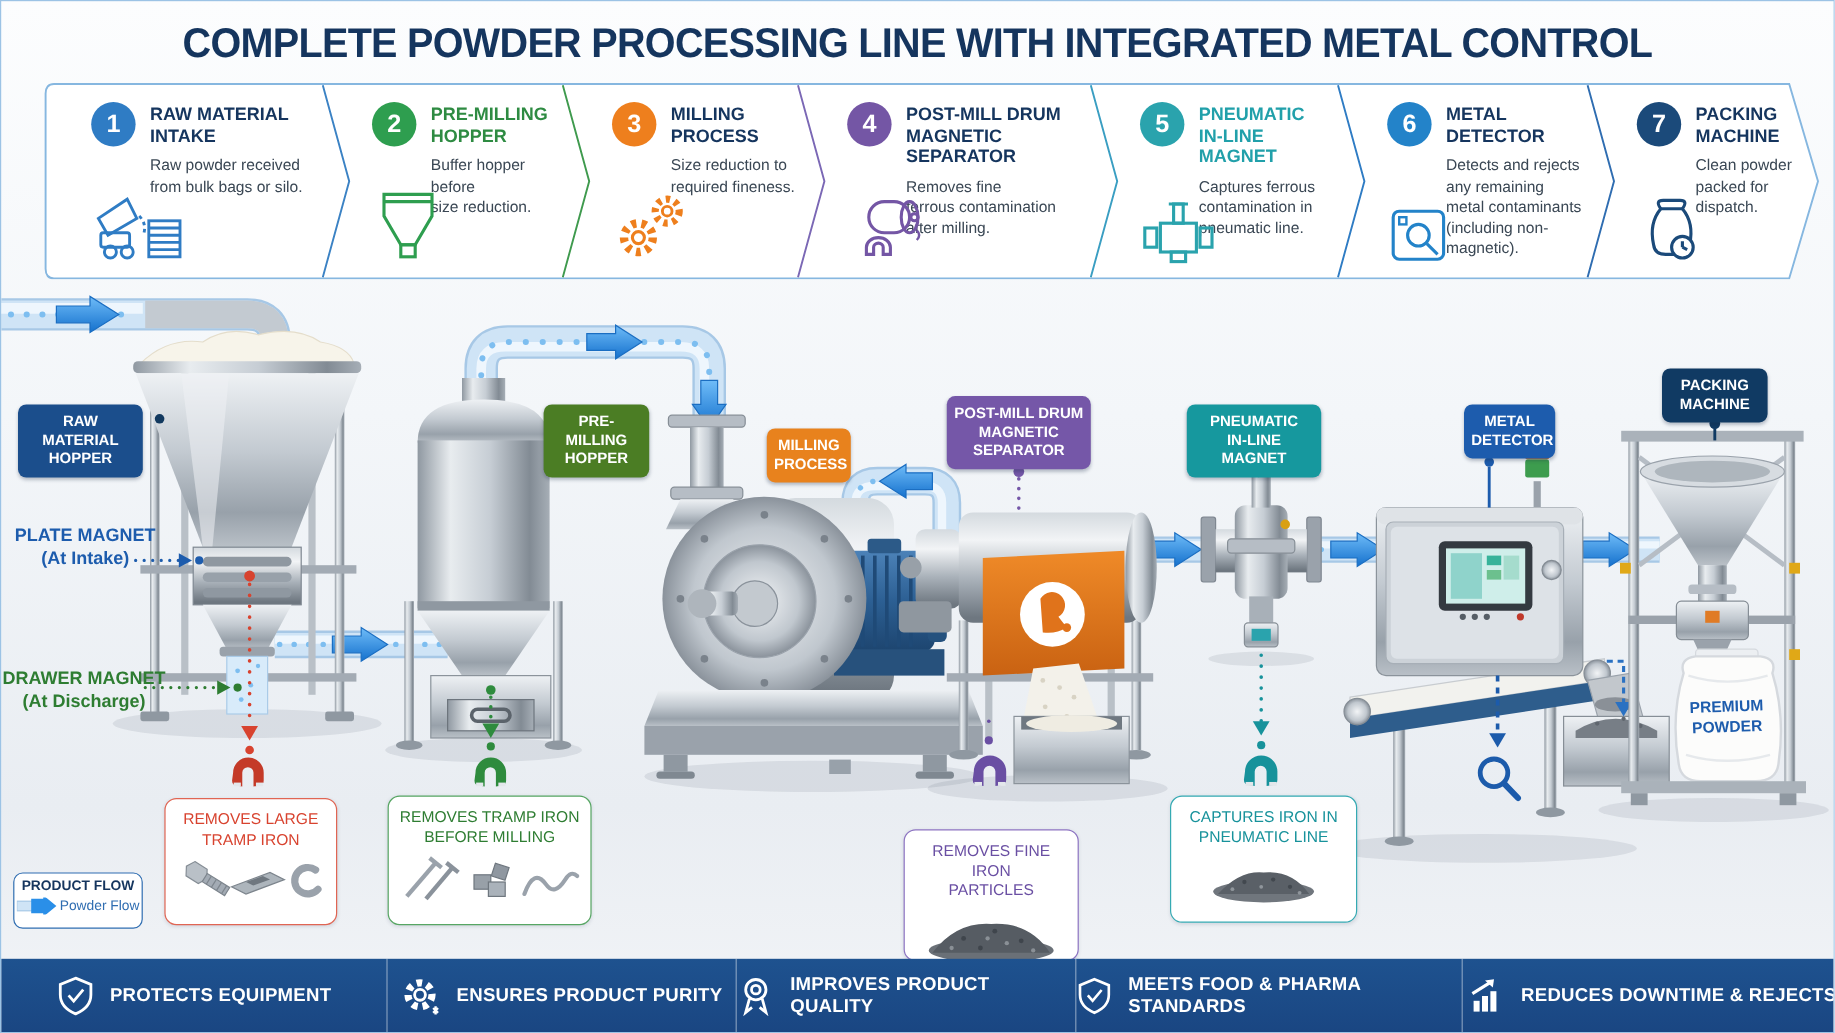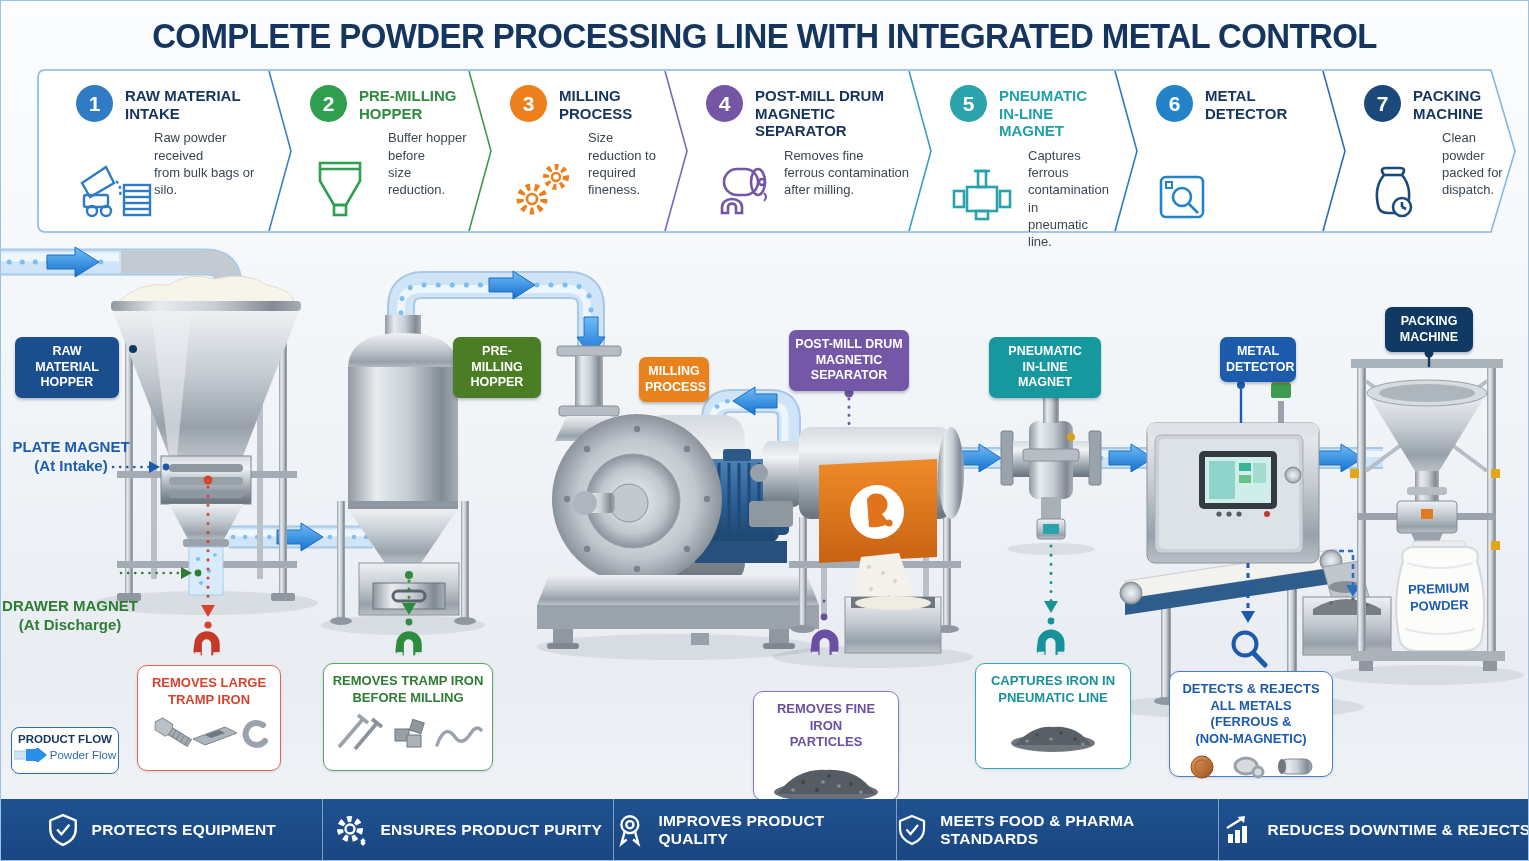--- a/index.html
+++ b/index.html
@@ -11,36 +11,36 @@
     font-size:33px;font-weight:bold;letter-spacing:-0.6px;transform:scaleY(1.05);}
   
   .banner{position:absolute;left:35px;top:68px;width:1481px;height:164px;}
   .banner svg.bframe{position:absolute;left:0;top:0;}
   .step{position:absolute;top:0;height:164px;}
   .srow{display:flex;align-items:flex-start;gap:12px;margin:16px 0 0 26px;}
   .num{flex:0 0 37px;width:37px;height:37px;border-radius:50%;color:#fff;font-weight:bold;
     font-size:21px;display:flex;align-items:center;justify-content:center;}
   .shead{font-weight:bold;font-size:15px;color:#15355e;line-height:1.18;white-space:pre-line;padding-top:2px;}
   .shead.green{color:#2e8b42}.shead.teal{color:#21a0aa}
-  .sdesc{margin:7px 0 0 104px;font-size:13px;color:#3a4754;line-height:1.32;white-space:pre-line;}
+  .sdesc{margin:7px 0 0 75px;font-size:13px;color:#3a4754;line-height:1.32;white-space:pre-line;}
   .sicon{position:absolute;left:26px;bottom:6px;}
   .s1 .num{background:#2f7cc4}.s2 .num{background:#2e9e4f}.s3 .num{background:#ee7f1d}
   .s4 .num{background:#7456a5}.s5 .num{background:#2aa3ad}.s6 .num{background:#2383c9}
   .s7 .num{background:#1b4a7a}
   
   .chip{position:absolute;color:#fff;font-weight:bold;font-size:12.5px;text-align:center;
     padding:7px 6px;border-radius:7px;line-height:1.25;white-space:pre-line;
     box-shadow:0 2px 3px rgba(20,40,70,.28);box-sizing:border-box;}
   .chip1{background:#1b4e8c}.chip2{background:#4b7d24}.chip3{background:#e8821d}
   .chip4{background:#7557a8}.chip5{background:#16989e}.chip6{background:#1d5cad}.chip7{background:#103a63}
   .ann{position:absolute;font-weight:bold;font-size:15px;text-align:center;line-height:1.25;white-space:pre-line;}
   .ann.blue{color:#1d5cad}.ann.green{color:#2e7d32}
   .callout{position:absolute;background:#fff;border-radius:10px;text-align:center;
     padding:9px 6px 4px;box-sizing:border-box;box-shadow:0 1px 3px rgba(30,50,80,.12);}
-  .ctitle{font-weight:bold;font-size:13px;line-height:1.28;white-space:pre-line;}
+  .ctitle{font-weight:normal;font-size:13px;line-height:1.28;white-space:pre-line;}
   .cicons{margin-top:5px;display:flex;justify-content:center;align-items:center;}
   .co-red{border:1.8px solid #e06553}.co-red .ctitle{color:#d8432f}
   .co-green{border:1.8px solid #57a663}.co-green .ctitle{color:#2e7d32}
   .co-purple{border:1.8px solid #8d74c2}.co-purple .ctitle{color:#6a4fa3}
   .co-teal{border:1.8px solid #35aab3}.co-teal .ctitle{color:#17929b}
   .co-blue{border:1.8px solid #4a7fc1}.co-blue .ctitle{color:#1c5bab}
   .bag-label{position:absolute;left:1398px;top:580px;width:80px;text-align:center;color:#1d5cad;
     font-weight:bold;font-size:13px;line-height:1.3;white-space:pre-line;transform:rotate(-2deg);}
   .legend{position:absolute;left:10px;top:726px;width:108px;height:47px;background:#fff;
     border:1.6px solid #2f6db1;border-radius:8px;text-align:center;box-sizing:border-box;padding-top:5px;}
@@ -532,20 +532,24 @@
           <rect x="26" y="46" width="12" height="8"></rect>
         </svg>
       </div>
     </div>
 
     <div class="step s6" style="left:1094px;width:193px;">
       <div class="srow">
         <div class="num">6</div>
         <div class="shead">METAL DETECTOR</div>
       </div>
+      <div class="sdesc">Detects and rejects
+any remaining
+metal contaminants
+(including non-magnetic).</div>
       <div class="sicon">
         <svg width="54" height="54" viewBox="0 0 54 54" fill="none" stroke="#2383c9" stroke-width="2.6">
           <rect x="5" y="8" width="42" height="40" rx="5"></rect>
           <rect x="10" y="13" width="6" height="6" stroke-width="2"></rect>
           <circle cx="26" cy="28" r="9"></circle>
           <line x1="33" y1="35" x2="42" y2="44"></line>
         </svg>
       </div>
     </div>
 
@@ -581,21 +585,21 @@
 SEPARATOR</div>
   <div class="chip chip5" style="left:988px;top:336px;width:112px;">PNEUMATIC
 IN-LINE MAGNET</div>
   <div class="chip chip6" style="left:1202px;top:336px;width:76px;margin-left:17px;">METAL
 DETECTOR</div>
   <div class="chip chip7" style="left:1384px;top:306px;width:88px;">PACKING
 MACHINE</div>
 
   <div class="ann blue" style="left:4px;top:437px;width:132px;">PLATE MAGNET
 (At Intake)</div>
-  <div class="ann green" style="left:0px;top:556px;width:138px;margin-top:40px;">DRAWER MAGNET
+  <div class="ann green" style="left:0px;top:556px;width:138px;">DRAWER MAGNET
 (At Discharge)</div>
 
   <div class="callout co-red" style="left:136px;top:664px;width:144px;height:106px;">
     <div class="ctitle">REMOVES LARGE
 TRAMP IRON</div>
     <div class="cicons">
       <svg width="124" height="44" viewBox="0 0 124 44">
         <g transform="rotate(32 18 16)">
           <polygon points="10,8 22,8 26,15 22,22 10,22 6,15" fill="#b9c0c7" stroke="#858d95"></polygon>
           <rect x="24" y="11" width="22" height="8" fill="#a3abb4" stroke="#7d858d"></rect>
@@ -667,36 +671,20 @@
           </g>
         <g fill="#8f959b">
             <circle cx="34" cy="30" r="1.6"></circle>
             <circle cx="58" cy="28" r="1.6"></circle>
             <circle cx="90" cy="33" r="1.6"></circle>
           </g>
       </svg>
     </div>
   </div>
 
-  <div class="callout co-blue" style="left:1168px;top:670px;width:164px;height:106px;">
-    <div class="ctitle">DETECTS &amp; REJECTS
-ALL METALS
-(FERROUS &amp;
-(NON-MAGNETIC)</div>
-    <div class="cicons">
-      <svg width="134" height="28" viewBox="0 0 134 28">
-        <circle cx="18" cy="14" r="11" fill="url(#gCopper)" stroke="#8f4f26"></circle>
-        <circle cx="18" cy="14" r="7" fill="none" stroke="#b06a39" stroke-width="1.6"></circle>
-        <ellipse cx="62" cy="13" rx="11" ry="8" fill="#d7dbdf" stroke="#9aa2ab" stroke-width="3"></ellipse>
-        <circle cx="74" cy="19" r="5" fill="#d7dbdf" stroke="#9aa2ab" stroke-width="3"></circle>
-        <rect x="96" y="6" width="32" height="15" rx="7.5" fill="url(#gSteelH)" stroke="#7f8791"></rect>
-        <ellipse cx="98" cy="13.5" rx="4" ry="7.5" fill="#6f777f"></ellipse>
-      </svg>
-    </div>
-  </div>
 
   <div class="bag-label">PREMIUM
 POWDER</div>
 
   <div class="legend">
     <div class="lt">PRODUCT FLOW</div>
     <div class="lrow">
       <svg width="34" height="14" viewBox="0 0 34 14">
         <rect x="0" y="3" width="16" height="8" fill="#cfe4f6" stroke="#a7c8e6"></rect>
         <polygon points="12,1 22,1 22,-2 33,7 22,16 22,13 12,13" fill="#2a8fe8" transform="translate(0,0)"></polygon>

